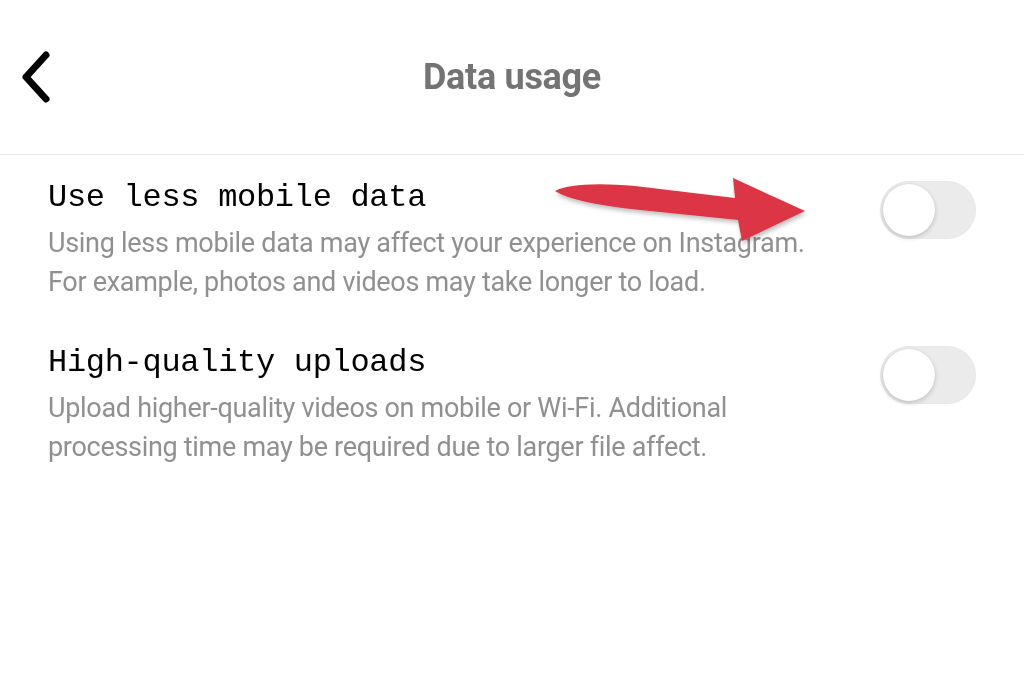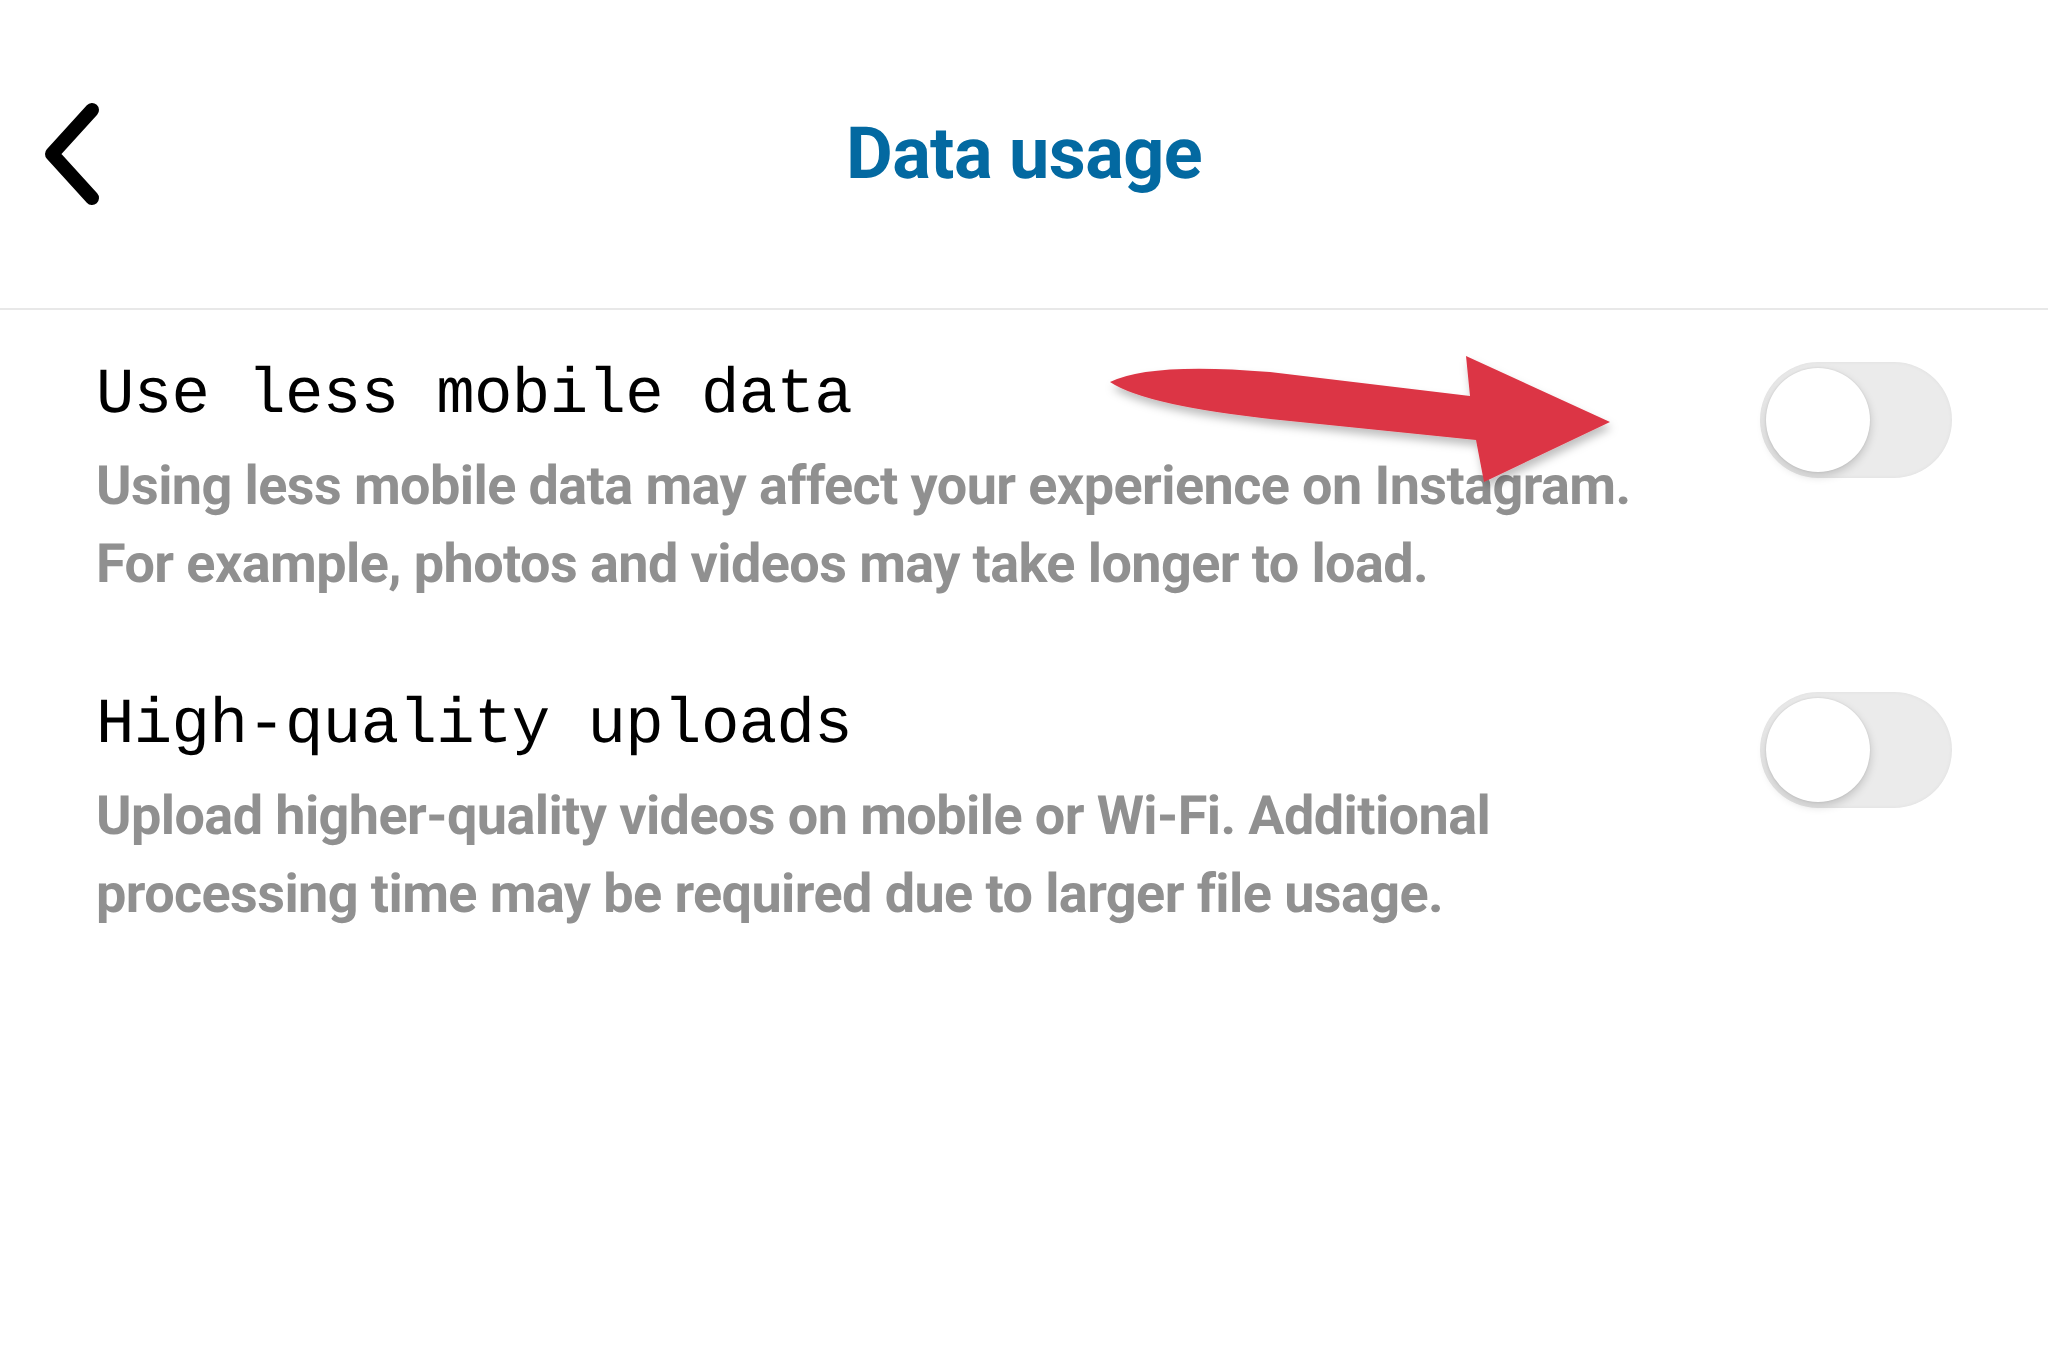--- a/index.html
+++ b/index.html
@@ -30,21 +30,21 @@
       cursor: pointer;
       display: flex;
       align-items: center;
       justify-content: center;
     }
     .page-title {
       width: 100%;
       text-align: center;
       font-size: 36px;
       font-weight: 700;
-      color: #0369a1;
+      color: #737373;
       letter-spacing: -0.3px;
     }
     .settings-list {
       padding: 24px 48px 0 48px;
     }
     .setting-item {
       display: flex;
       align-items: flex-start;
       justify-content: space-between;
       margin-bottom: 42px;
@@ -56,21 +56,21 @@
     .setting-title {
       font-size: 32px;
       font-weight: 400;
       color: #000000;
       margin-bottom: 8px;
       letter-spacing: -0.3px;
       font-family: Liberation Mono, monospace;
     }
     .setting-description {
       font-size: 27px;
-      font-weight: 700;
+      font-weight: 400;
       color: #909090;
       line-height: 1.45;
       letter-spacing: -0.3px;
     }
     .toggle {
       width: 96px;
       height: 58px;
       background: #ebebeb;
       border-radius: 30px;
       position: relative;
@@ -116,21 +116,21 @@
       <div class="setting-description">Using less mobile data may affect your experience on Instagram. For example, photos and videos may take longer to load.</div>
     </div>
     <div class="toggle">
       <div class="toggle-knob"></div>
     </div>
   </div>
 
   <div class="setting-item">
     <div class="setting-text">
       <div class="setting-title">High-quality uploads</div>
-      <div class="setting-description">Upload higher-quality videos on mobile or Wi-Fi. Additional processing time may be required due to larger file usage.</div>
+      <div class="setting-description">Upload higher-quality videos on mobile or Wi-Fi. Additional processing time may be required due to larger file affect.</div>
     </div>
     <div class="toggle">
       <div class="toggle-knob"></div>
     </div>
   </div>
 
 </div>
 
 <div class="arrow-annotation">
   <svg width="280" height="90" viewBox="0 0 280 90">

